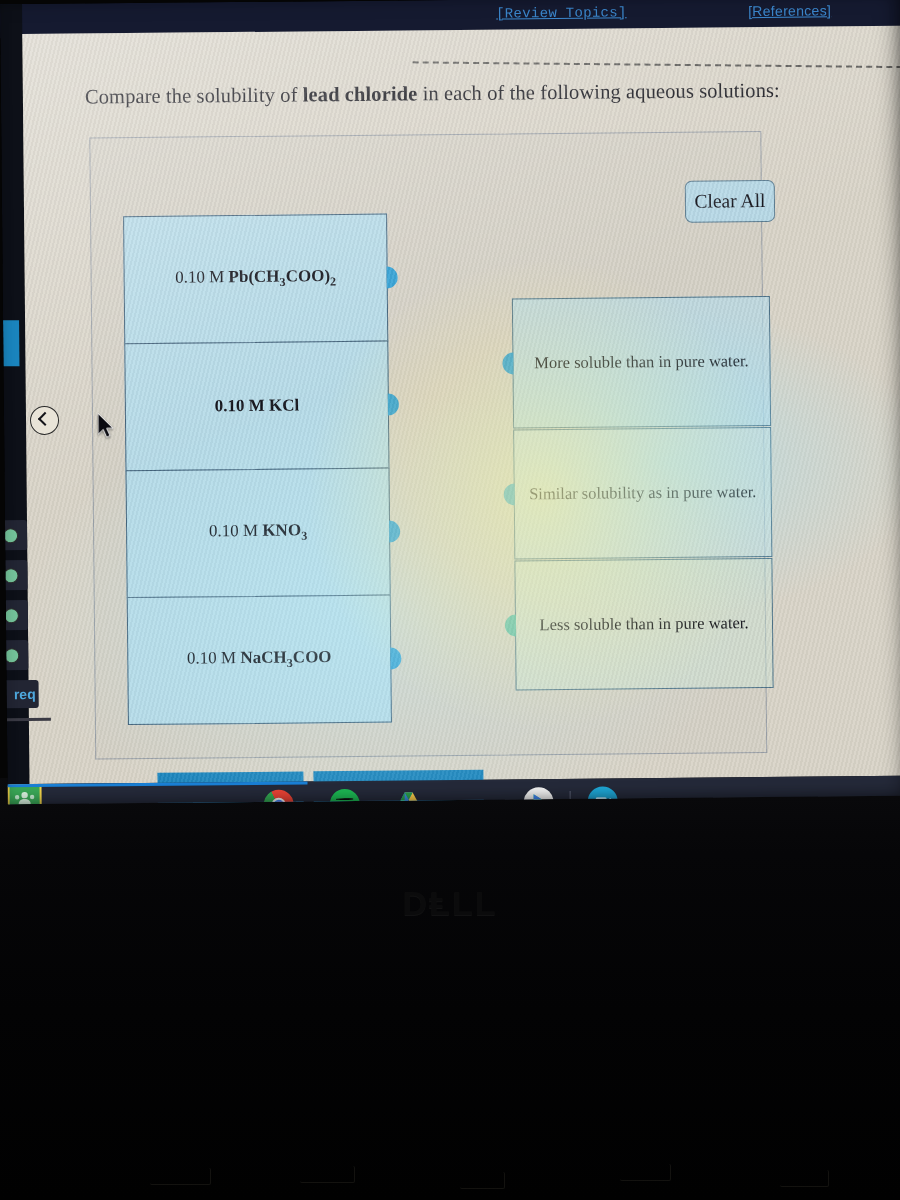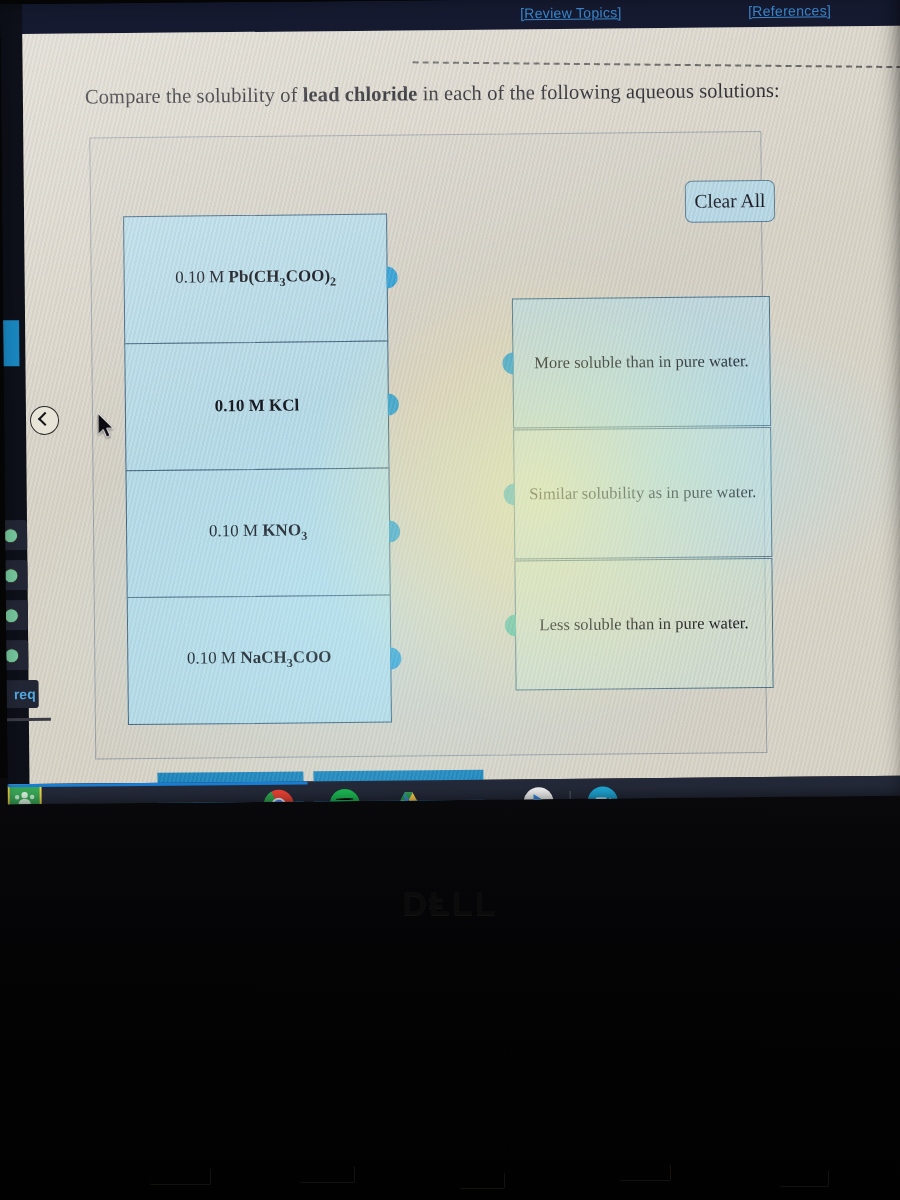--- a/index.html
+++ b/index.html
@@ -156,21 +156,21 @@
   <div id="dell-logo">DⱠLL</div>
   <div class="keyrow" style="left:150px;top:1168px;width:60px;"></div>
   <div class="keyrow" style="left:300px;top:1166px;width:54px;"></div>
   <div class="keyrow" style="left:460px;top:1172px;width:44px;"></div>
   <div class="keyrow" style="left:620px;top:1164px;width:50px;"></div>
   <div class="keyrow" style="left:780px;top:1170px;width:48px;"></div>
 
   <div id="screen">
 
     <div id="topstrip">
-      <a class="lnk" style="left:520px;" href="#">[Review Topics]</a>
+      <a class="lnk" style="left:496px;font-family:Liberation Mono, monospace;" href="#">[Review Topics]</a>
       <a class="lnk" style="left:748px;" href="#">[References]</a>
     </div>
 
     <div id="leftdark"></div>
 
     <div id="page">
 
       <div id="dashrule"></div>
 
       <div id="prompt">

